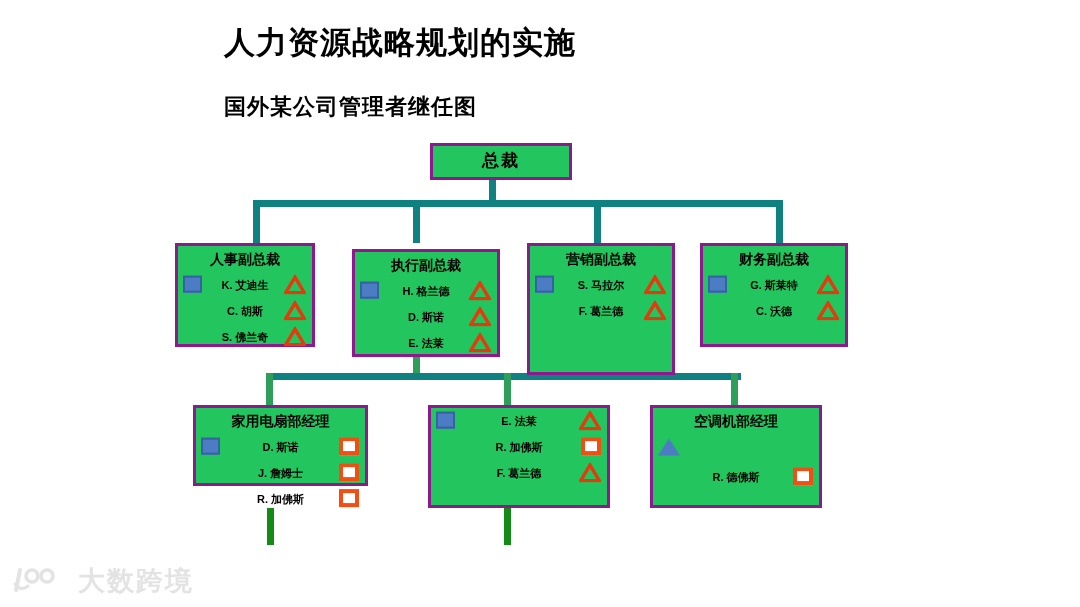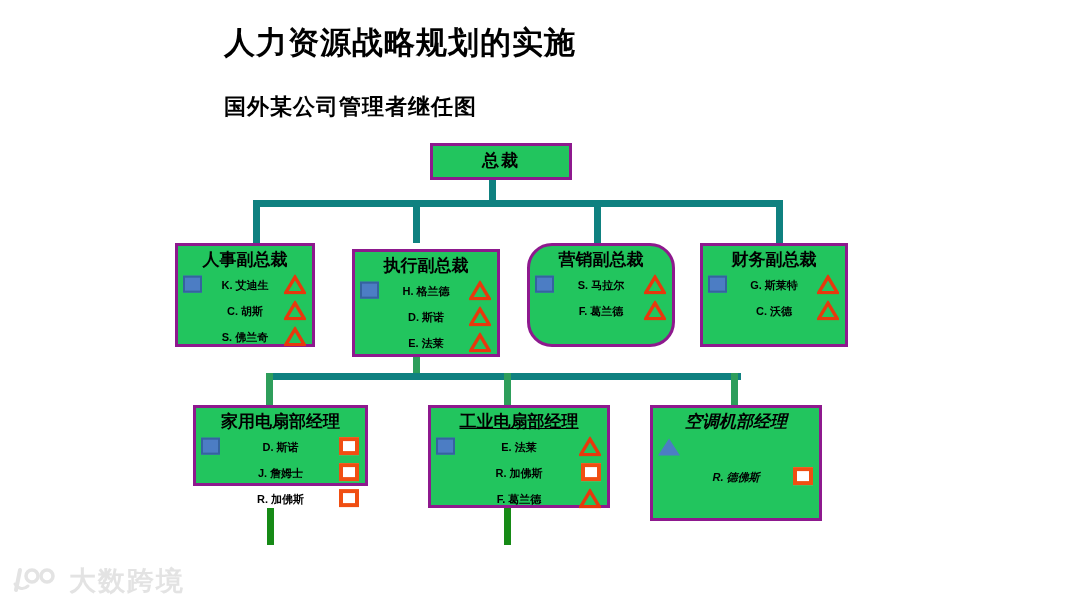--- a/index.html
+++ b/index.html
@@ -10,21 +10,21 @@
   .slide-title{
     position:absolute;left:224px;top:22px;font-size:31px;font-weight:700;letter-spacing:1px;
   }
   .slide-subtitle{
     position:absolute;left:224px;top:92px;font-size:22px;font-weight:700;letter-spacing:1px;
   }
   .obox{
     position:absolute;border:3px solid #8E198E;background:#22c55e;box-sizing:border-box;
   }
   .obox .btitle{
-    text-align:center;font-size:17px;font-weight:700;line-height:25px;padding-top:1px;white-space:nowrap;
+    text-align:center;font-size:14px;font-weight:700;line-height:25px;padding-top:1px;white-space:nowrap;
   }
   .obox .btitle.u{text-decoration:underline;}
   .row{
     position:relative;height:26px;line-height:26px;
   }
   .row .nm{
     display:block;text-align:center;font-size:11px;font-weight:700;white-space:nowrap;
   }
   .mk{position:absolute;top:50%;}
   .mk.left{left:5px;}
@@ -44,21 +44,21 @@
   .conn{position:absolute;}
   .teal{background:#0F8180;}
   .green{background:#2E9E5B;}
   .green2{background:#168A16;}
   
   .root-label{
     display:block;text-align:center;font-size:17px;font-weight:700;line-height:30px;letter-spacing:2px;
   }
   
   .watermark{
-    position:absolute;left:12px;bottom:8px;display:flex;align-items:center;gap:13px;
+    position:absolute;left:12px;bottom:8px;display:flex;align-items:center;gap:22px;
     color:#E3E3E3;font-size:27px;font-weight:700;letter-spacing:2px;user-select:none;
   }
   .wm-logo{display:block;}
 </style>
 </head>
 <body>
 
 <div id="slide">
 
   <div class="slide-title">人力资源战略规划的实施</div>
@@ -135,21 +135,21 @@
     <div class="row">
       <span class="nm">E. 法莱</span>
       <span class="mk right tri-red">
           <svg width="22" height="20" viewBox="0 0 22 20">
             <path d="M11 2.5 L20.3 18 H1.7 Z" fill="none" stroke="#E8380D" stroke-width="3.4"></path>
           </svg>
         </span>
     </div>
   </div>
 
-  <div class="obox" style="left:527px;top:243px;width:148px;height:104px;border-radius:25px;">
+  <div class="obox" style="left:527px;top:243px;width:148px;height:132px;">
     <div class="btitle">营销副总裁</div>
     <div class="row">
       <span class="mk left sq-blue"></span>
       <span class="nm">S. 马拉尔</span>
       <span class="mk right tri-red">
           <svg width="22" height="20" viewBox="0 0 22 20">
             <path d="M11 2.5 L20.3 18 H1.7 Z" fill="none" stroke="#E8380D" stroke-width="3.4"></path>
           </svg>
         </span>
     </div>
@@ -195,21 +195,20 @@
       <span class="nm">J. 詹姆士</span>
       <span class="mk right sq-orange"></span>
     </div>
     <div class="row">
       <span class="nm">R. 加佛斯</span>
       <span class="mk right sq-orange"></span>
     </div>
   </div>
 
   <div class="obox" style="left:428px;top:405px;width:182px;height:103px;">
-    <div class="btitle u">工业电扇部经理</div>
     <div class="row">
       <span class="mk left sq-blue"></span>
       <span class="nm">E. 法莱</span>
       <span class="mk right tri-red">
           <svg width="22" height="20" viewBox="0 0 22 20">
             <path d="M11 2.5 L20.3 18 H1.7 Z" fill="none" stroke="#E8380D" stroke-width="3.4"></path>
           </svg>
         </span>
     </div>
     <div class="row">
@@ -219,21 +218,21 @@
     <div class="row">
       <span class="nm">F. 葛兰德</span>
       <span class="mk right tri-red">
           <svg width="22" height="20" viewBox="0 0 22 20">
             <path d="M11 2.5 L20.3 18 H1.7 Z" fill="none" stroke="#E8380D" stroke-width="3.4"></path>
           </svg>
         </span>
     </div>
   </div>
 
-  <div class="obox" style="left:650px;top:405px;width:172px;height:116px;font-style:italic;">
+  <div class="obox" style="left:650px;top:405px;width:172px;height:103px;">
     <div class="btitle">空调机部经理</div>
     <div class="row">
       <span class="mk left tri-blue"></span>
       <span class="nm"></span>
     </div>
     <div class="row" style="margin-top:4px;">
       <span class="nm">R. 德佛斯</span>
       <span class="mk right sq-orange"></span>
     </div>
   </div>

